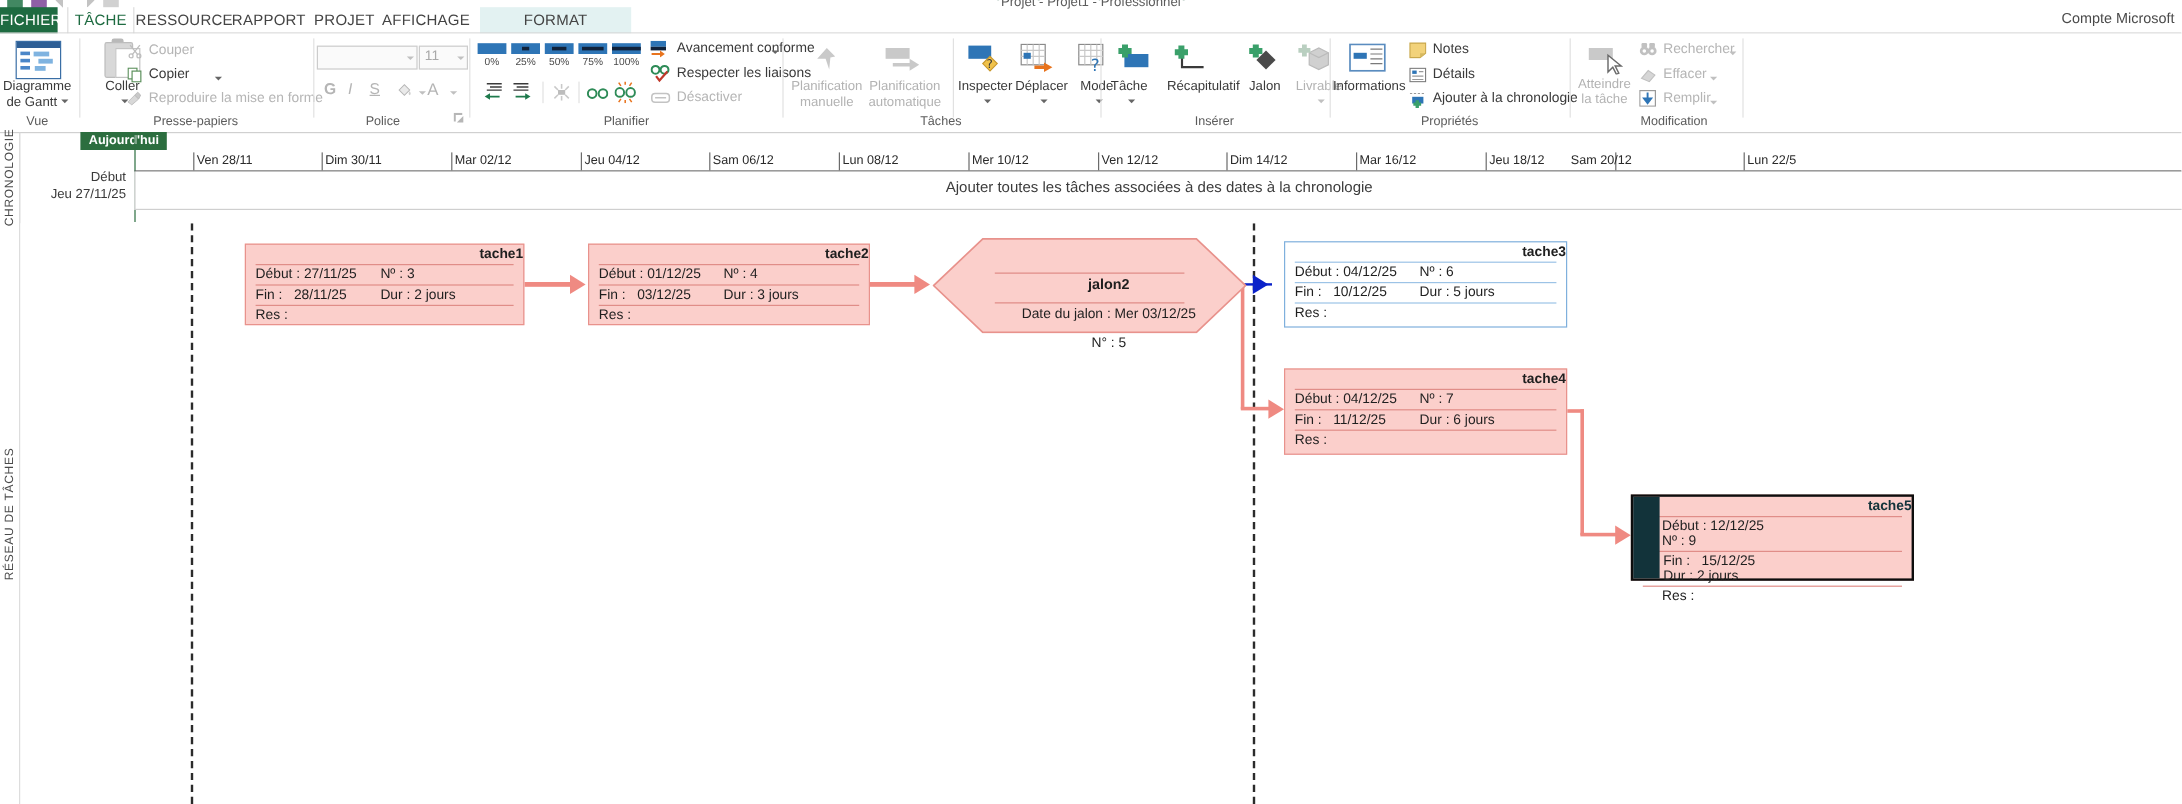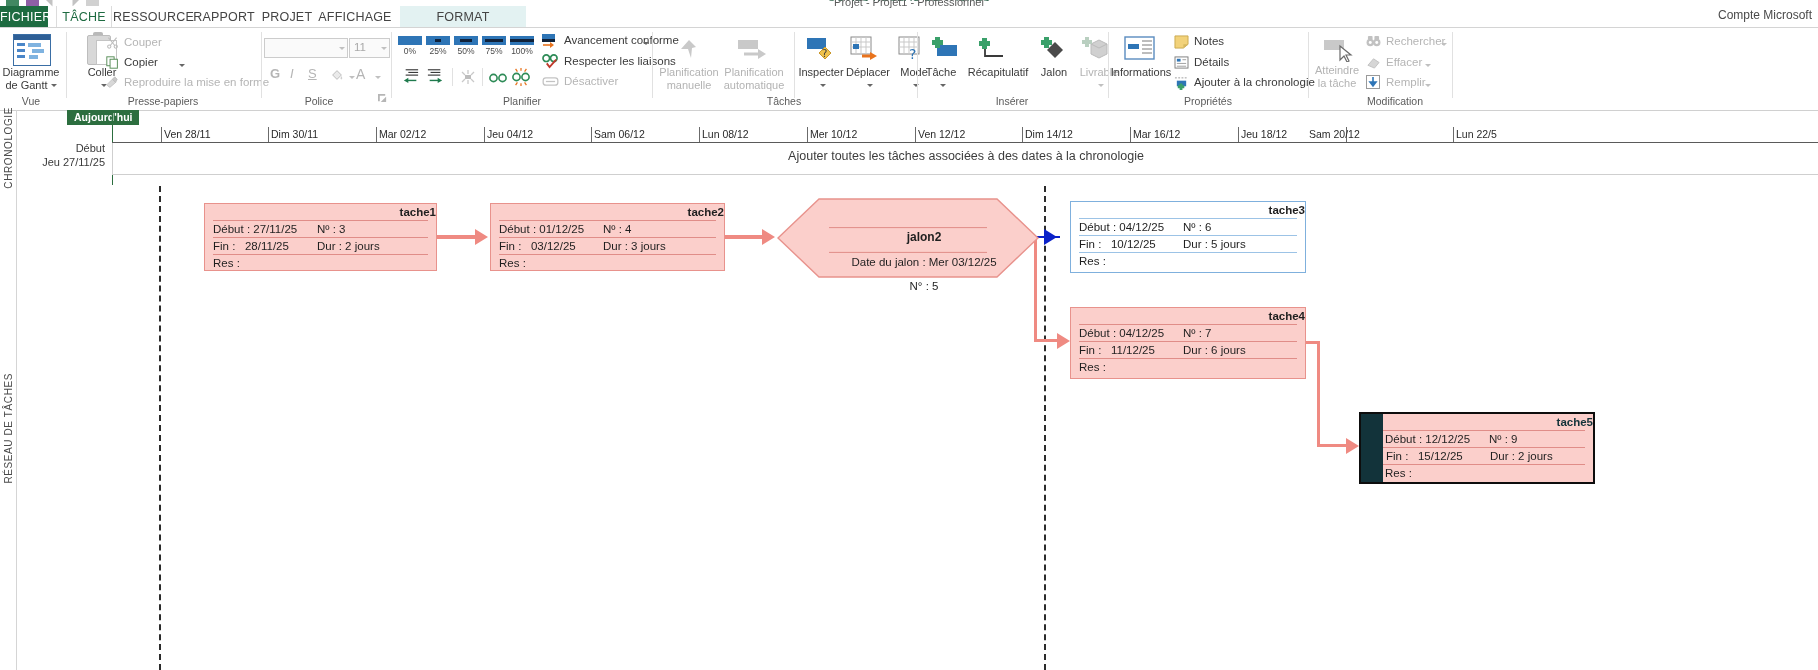--- a/index.html
+++ b/index.html
@@ -124,21 +124,21 @@
   .node.crit .title,.node.crit .row{color:#1f1f1f;}
 
   .node.norm{background:#fff;border:1px solid #7fb0dd;}
   .node.norm .hr{background:#9cc3e6;}
   .node.norm .title,.node.norm .row{color:#1f1f1f;}
 
   .node.sel{background:#fbcfcb;border:2px solid #0d0d0d;}
   .node.sel .hr{background:#e08d88;}
   .node.sel .selblock{position:absolute;left:0;top:0;width:22px;height:100%;background:#12333a;}
   .node.sel .title{color:#12333a;}
-  .node.sel .row{color:#1f1f1f;}
+  .node.sel .row{color:#1f1f1f;flex-direction:column;}
 
   .cell-a{width:104px;}
   .cell-b{width:auto;}
   .dwrap{position:absolute;}
   .dsvg{position:absolute;left:0;top:0;}
   .dcontent{position:absolute;left:16px;top:0;width:100%;height:100%;margin-top:24px;}
   .dcontent .dtitle{position:absolute;left:0;top:8px;width:100%;text-align:center;font-weight:bold;font-size:12px;color:#1f1f1f;}
   .dcontent .drow{position:absolute;left:0;width:100%;text-align:center;font-size:11.5px;color:#1f1f1f;}
 
   .lnk{position:absolute;background:#ef8a82;}
@@ -446,21 +446,21 @@
     <div class="bigbtn" style="left:0;top:38px;width:44px;">
       <span>Tâche</span><br><span class="caret"></span>
     </div>
 
     <svg class="gl" style="left:58px;top:8px;" width="30" height="24" viewBox="0 0 30 24">
       <g stroke="#3a3a3a" stroke-width="1.8" fill="none">
           <path d="M8 12 V20 H26"></path>
         </g>
       <path d="M5 2 h5 v3 h3 v5 h-3 v3 h-5 v-3 h-3 v-5 h3 Z" fill="#3aa06a"></path>
     </svg>
-    <div class="bigbtn" style="left:44px;top:38px;width:70px;">
+    <div class="bigbtn" style="left:44px;top:38px;width:70px;text-align:right;">
       <span>Récapitulatif</span>
     </div>
 
     <svg class="gl" style="left:120px;top:8px;" width="28" height="24" viewBox="0 0 28 24">
       <path d="M16 6 L24 14 L16 22 L8 14 Z" fill="#4a4a4a"></path>
       <path d="M5 1 h5 v3 h3 v5 h-3 v3 h-5 v-3 h-3 v-5 h3 Z" fill="#3aa06a"></path>
     </svg>
     <div class="bigbtn" style="left:114px;top:38px;width:42px;">
       <span>Jalon</span>
     </div>

